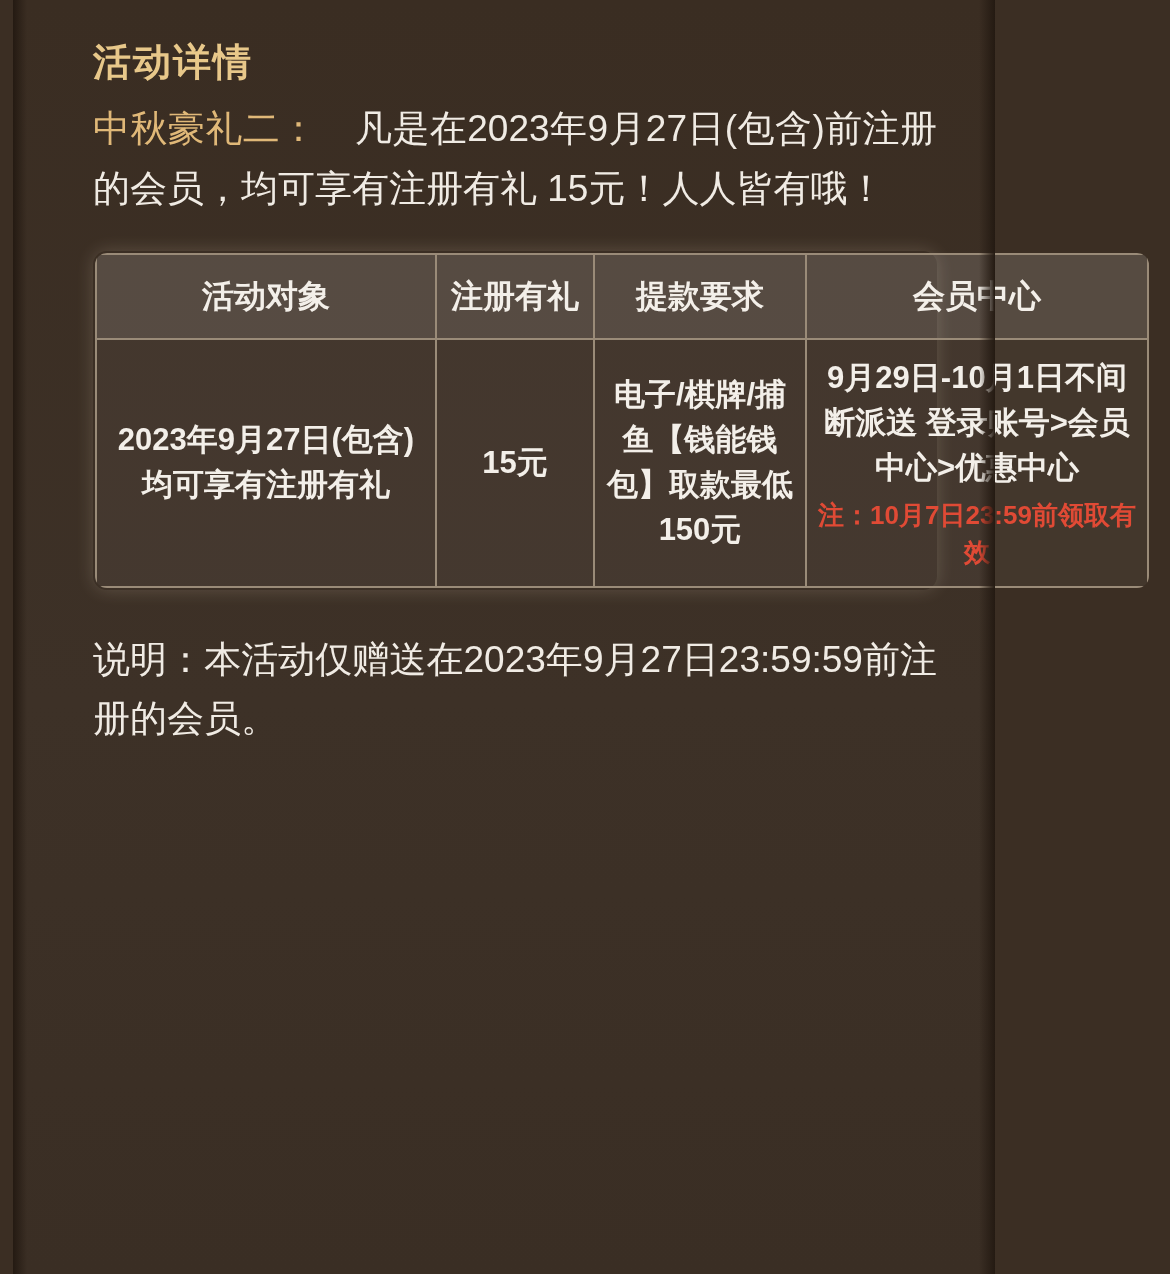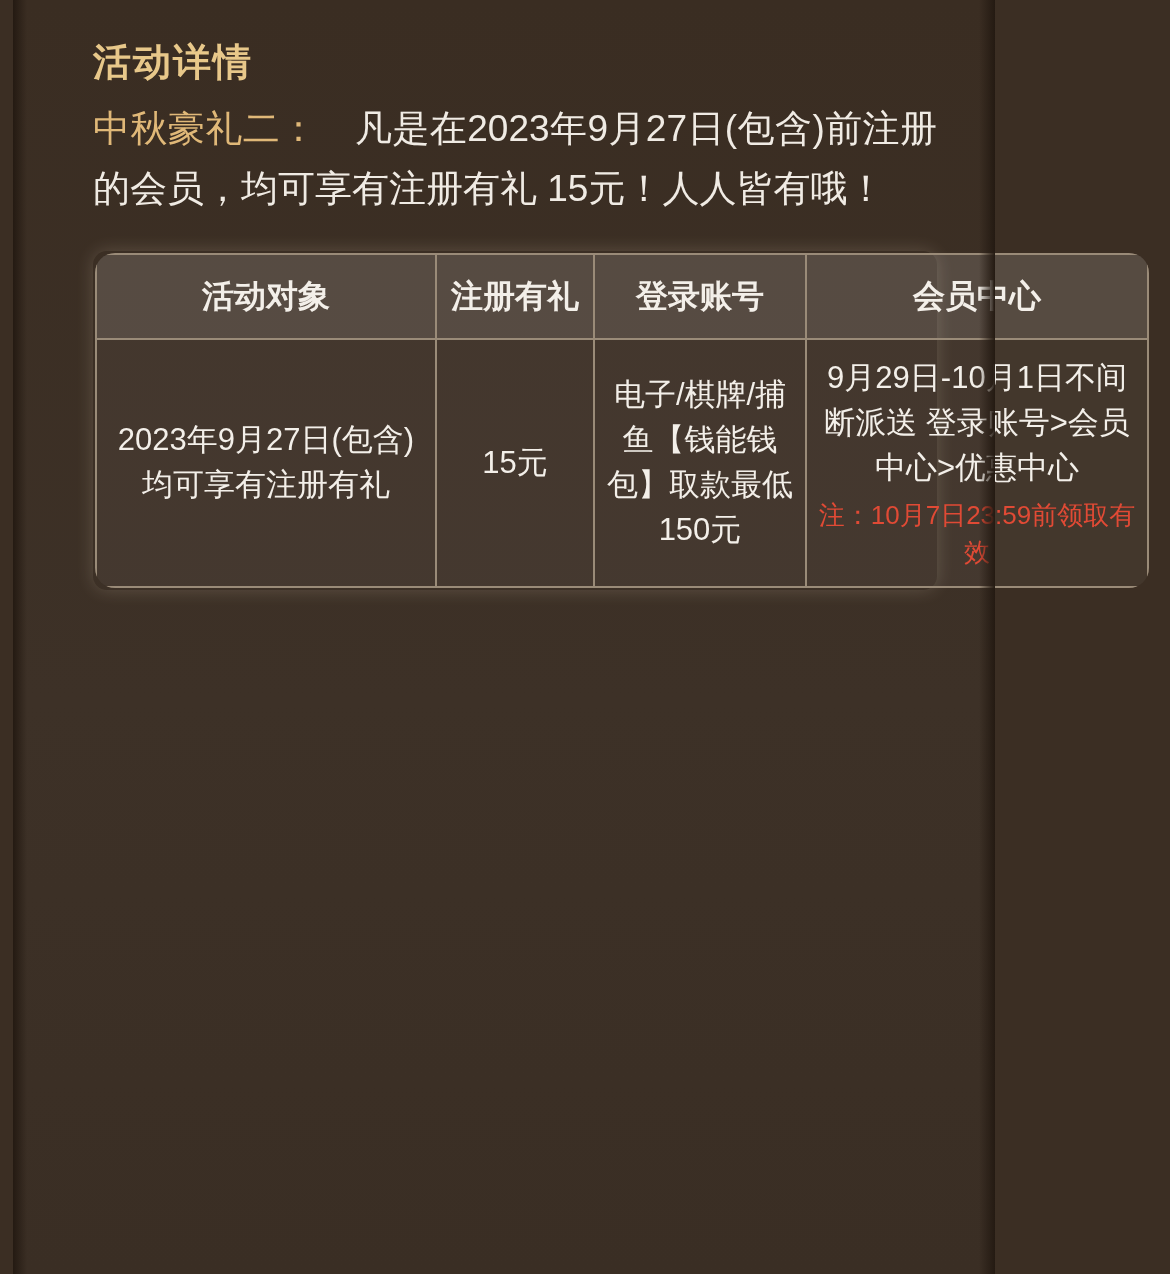--- a/index.html
+++ b/index.html
@@ -45,42 +45,42 @@
     margin: 0 0 40px 0;
     padding: 2px;
     border-radius: 14px;
     background: transparent;
     box-shadow: 0 0 18px rgba(255, 240, 210, 0.18);
   }
   table.promo {
     width: 1052px;
     border-collapse: collapse;
     table-layout: fixed;
-    border-radius: 20px;
+    border-radius: 12px;
     overflow: hidden;
     background: rgba(255, 255, 255, 0.045);
   }
   table.promo th, table.promo td {
     border: 2px solid #9a8b78;
     text-align: center;
     vertical-align: middle;
     color: #f3efe9;
   }
   table.promo th {
     background: rgba(255, 255, 255, 0.10);
     font-size: 32px;
     font-weight: bold;
     padding: 20px 8px;
     line-height: 1.35;
   }
   table.promo td {
     font-size: 31px;
     padding: 16px 10px;
     line-height: 1.45;
-    font-weight: normal;
+    font-weight: bold;
   }
   .col-1 { width: 340px; }
   .col-2 { width: 158px; }
   .col-3 { width: 212px; }
   .col-4 { width: 342px; }
   .amount {
     color: #e04a35;
     font-size: 32px;
   }
   .note {
@@ -140,35 +140,36 @@
       <colgroup>
         <col class="col-1">
           <col class="col-2">
           <col class="col-3">
           <col class="col-4">
       </colgroup>
       <thead>
         <tr>
           <th>活动对象</th>
           <th>注册有礼</th>
-          <th>登录账号</th>
+          <th>提款要求</th>
           <th>会员中心</th>
         </tr>
       </thead>
       <tbody>
         <tr>
           <td>2023年9月27日(包含)均可享有注册有礼</td>
           <td class="amount">15元</td>
           <td>电子/棋牌/捕鱼【钱能钱包】取款最低150元</td>
           <td>
             <span>9月29日-10月1日不间断派送 登录账号&gt;会员中心&gt;优惠中心</span>
             <span class="note">
               <span class="note-label">注：</span><span class="note-text">10月7日23:59前领取有效</span>
             </span>
           </td>
         </tr>
       </tbody>
     </table>
   </div>
 
+  <p class="body-text">说明：本活动仅赠送在2023年9月27日23:59:59前注册的会员。</p>
 
 
 </div>
 
 </body></html>

